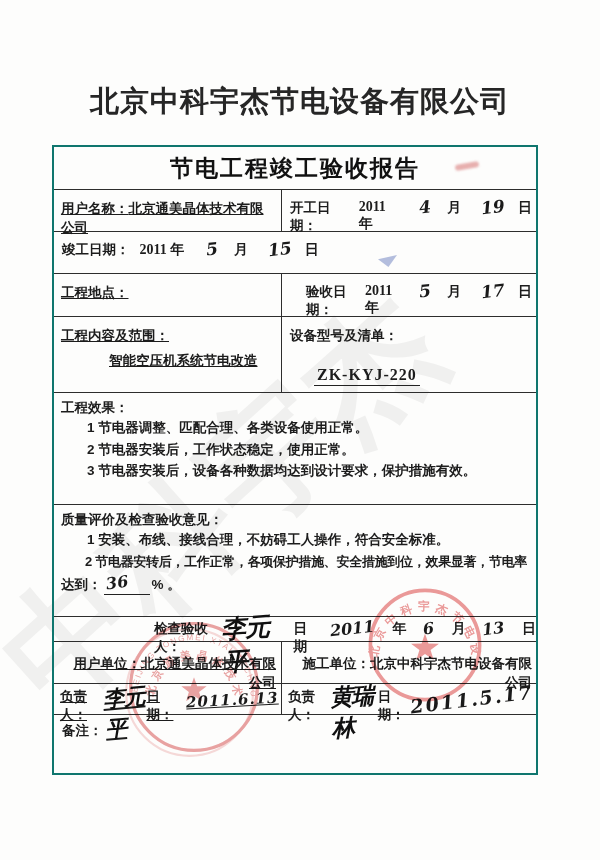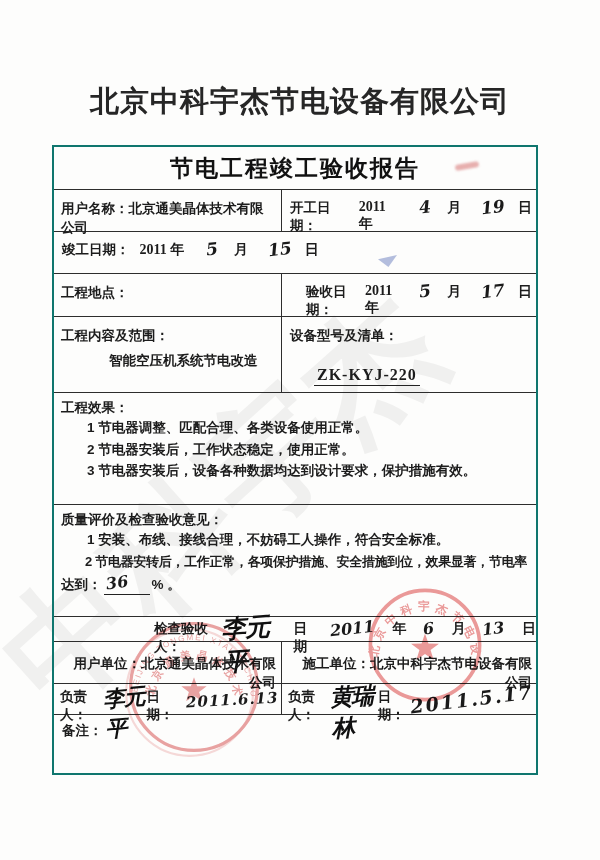--- a/index.html
+++ b/index.html
@@ -13,21 +13,21 @@
     font-family:"Liberation Serif",serif;font-weight:bold;font-size:29px;letter-spacing:1px;color:#262626;z-index:1;}
   .tbl{position:absolute;left:52px;top:145px;width:486px;height:630px;
     border:2px solid #0f766e;box-sizing:border-box;z-index:1;}
   .row{box-sizing:border-box;border-bottom:1.5px solid #2d2d2d;position:relative;}
   .row:last-child{border-bottom:none;}
   .h-title{height:43px;display:flex;justify-content:center;align-items:center;}
   .h1{height:42px;} .h2{height:42px;} .h3{height:43px;gap:16px;} .h4{height:76px;}
   .h5{height:112px;} .h6{height:112px;} .h7{height:25px;} .h8{height:42px;text-align:right;}
   .h9{height:31px;} .h10{height:58px;}
   .split{display:flex;}
-  .cell-l{width:228px;border-right:1.5px solid #2d2d2d;box-sizing:border-box;padding:9px 5px 0 7px;}
+  .cell-l{width:228px;border-right:1.5px solid #2d2d2d;box-sizing:border-box;padding:9px 5px 0 7px;text-decoration:underline;}
   .cell-r{flex:1;padding:9px 4px 0 8px;box-sizing:border-box;}
   .report-title{font-weight:bold;font-size:23px;letter-spacing:2px;color:#111;}
   .lbl,.val{font-weight:bold;font-size:13.5px;}
   .printed{font-family:"Liberation Serif",serif;font-weight:bold;font-size:14px;}
   .date-line{display:flex;align-items:flex-start;}
   .date-line .yr{margin-left:10px;}
   .hand{font-family:"DejaVu Serif",serif;font-style:italic;font-weight:bold;color:#1a1a1a;
     display:inline-block;transform:rotate(-6deg);}
   .hand-m{font-size:17px;margin-left:22px;margin-top:-2px;}
   .hand-d{font-size:17px;margin-left:20px;margin-top:-2px;}

